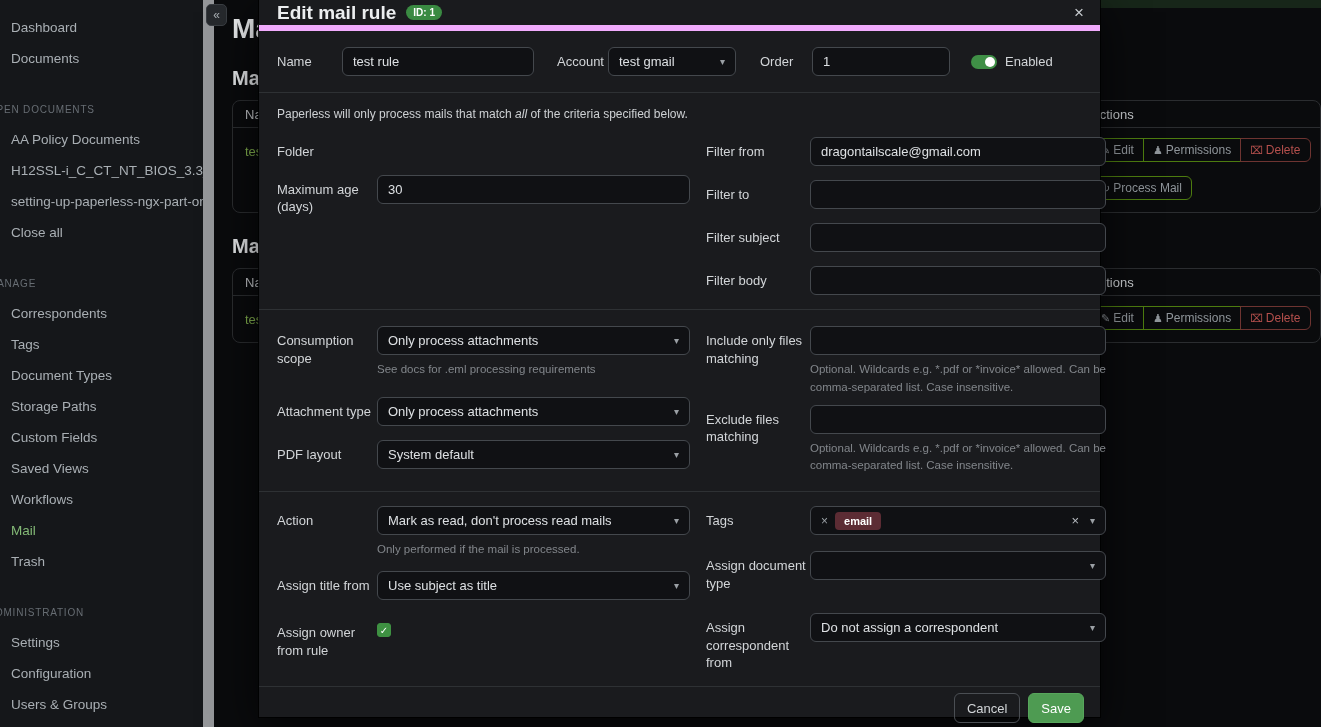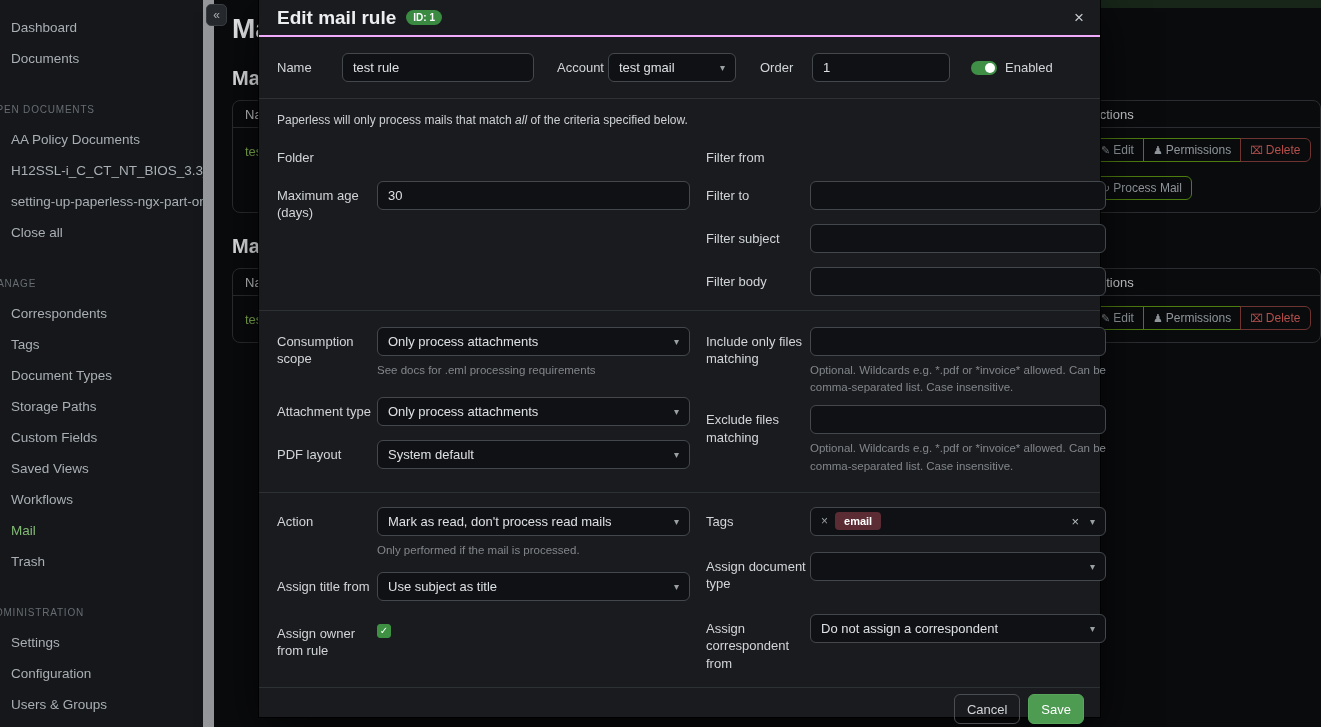--- a/index.html
+++ b/index.html
@@ -34,21 +34,21 @@
   .gbtn.first { border-radius:6px 0 0 6px; }
   .gbtn.last { border-radius:0 6px 6px 0; }
   .gbtn.solo { border-radius:6px; }
   .gbtn.danger { border-color:#6e3431; color:#b5504d; }
   .gbtn .gicon { font-size:11px; }
   .pm-btn { margin-top:14px; }
   .toast-strip { position:absolute; left:1100px; top:0; width:221px; height:8px; background:#172619; }
 
   
   .modal { position:absolute; left:259px; top:0; width:841px; height:717px; background:#1a1b1e; display:flex; flex-direction:column; box-shadow:0 0 0 1px rgba(0,0,0,.85), 0 12px 44px rgba(0,0,0,.7); z-index:5; }
-  .m-header { display:flex; align-items:center; height:37px; padding:0 16px 0 18px; border-bottom:2px solid #f0abfc; flex:0 0 auto; }
+  .m-header { display:flex; align-items:center; height:31px; padding:0 16px 0 18px; border-bottom:6px solid #f0abfc; flex:0 0 auto; }
   .m-title { font-size:19px; font-weight:bold; color:#eceef0; }
   .badge { margin-left:10px; background:#3a8a42; color:#fff; font-size:10px; font-weight:bold; padding:2px 7px; border-radius:9px; }
   .m-close { margin-left:auto; background:none; border:none; color:#c7cbcf; font-size:17px; cursor:pointer; line-height:1; font-family:inherit; }
 
   .sec { border-bottom:1px solid #2e3134; flex:0 0 auto; }
   .sec-name { display:flex; align-items:center; height:62px; padding:0 12px 0 18px; }
   .lbl { font-size:13px; color:#d2d5d8; line-height:1.35; }
   .nr-name-lbl { width:65px; }
   .nr-acct-lbl { margin-left:23px; width:51px; }
   .nr-order-lbl { margin-left:24px; width:52px; }
@@ -285,20 +285,23 @@
           <div class="frow">
             <span class="lbl flabel">Maximum age (days)</span>
             <div class="fctl">
               <input class="inp" value="30" style="">
             </div>
           </div>
         </div>
         <div class="col-r">
           <div class="frow">
             <span class="lbl flabel">Filter from</span>
+            <div class="fctl">
+                <input class="inp" value="dragontailscale@gmail.com" style="">
+              </div>
           </div>
           <div class="frow">
             <span class="lbl flabel">Filter to</span>
             <div class="fctl">
                 <input class="inp" style="">
               </div>
           </div>
           <div class="frow">
             <span class="lbl flabel">Filter subject</span>
             <div class="fctl">

